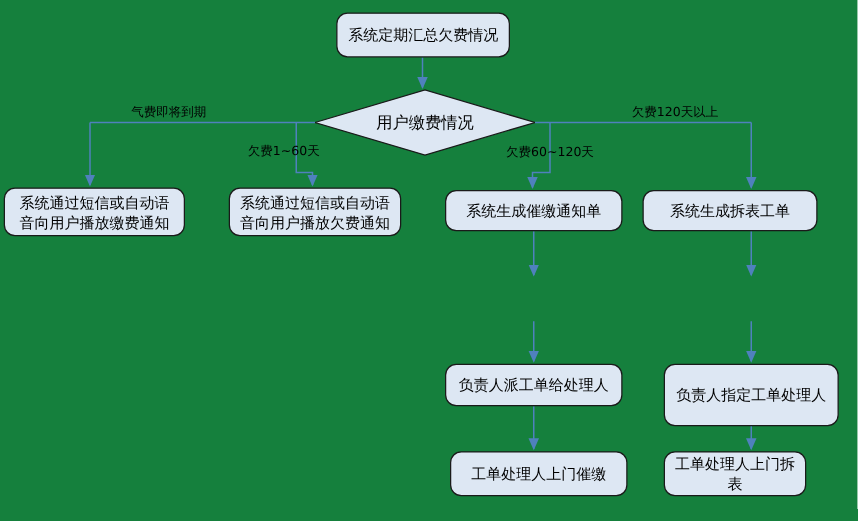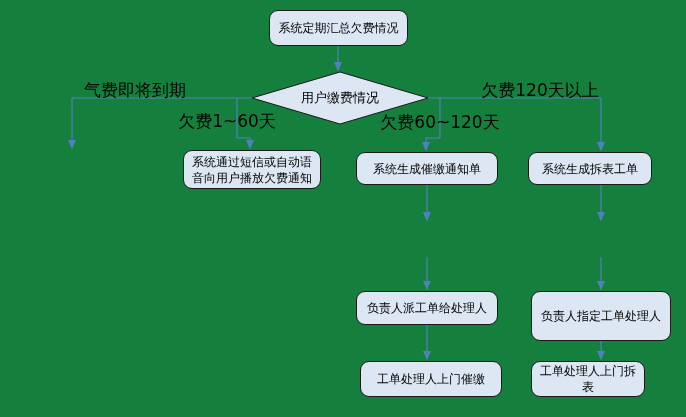--- a/index.html
+++ b/index.html
@@ -30,21 +30,21 @@
     position:absolute; z-index:1;
     display:flex; align-items:center; justify-content:center;
     text-align:center;
     font-size:13px;
     color:var(--text,#000000);
     pointer-events:none;
   }
   .blabel {
     position:absolute; z-index:2;
     transform:translate(-50%,-50%);
-    font-size:17px;
+    font-size:10px;
     color:var(--text,#000000);
     white-space:nowrap;
   }
 </style>
 </head>
 <body>
 
 <div class="canvas">
 
   <svg class="connectors" width="686" height="417">
@@ -71,24 +71,25 @@
 
   <div class="node" style="left:269px;top:10px;width:139px;height:36px">系统定期汇总欠费情况</div>
 
   <div class="diamond-label" style="left:252px;top:72px;width:176px;height:52px">用户缴费情况</div>
 
   <span class="blabel" style="left:135px;top:90px">气费即将到期</span>
   <span class="blabel" style="left:227px;top:121px">欠费1~60天</span>
   <span class="blabel" style="left:440px;top:122px">欠费60~120天</span>
   <span class="blabel" style="left:540px;top:90px">欠费120天以上</span>
 
+  <div class="node" style="left:3px;top:150px;width:145px;height:39px">系统通过短信或自动语音向用户播放缴费通知</div>
 
   <div class="node" style="left:356px;top:152px;width:142px;height:33px">系统生成催缴通知单</div>
 
   <div class="node" style="left:183px;top:150px;width:138px;height:39px">系统通过短信或自动语音向用户播放欠费通知</div>
   <div class="node" style="left:356px;top:291px;width:142px;height:34px">负责人派工单给处理人</div>
   <div class="node" style="left:360px;top:361px;width:142px;height:36px">工单处理人上门催缴</div>
 
-  <div class="node" style="left:528px;top:152px;width:124px;height:33px">系统生成拆表工单</div>
+  <div class="node" style="left:514px;top:152px;width:140px;height:33px">系统生成拆表工单</div>
   <div class="node" style="left:531px;top:291px;width:140px;height:50px">负责人指定工单处理人</div>
   <div class="node" style="left:531px;top:361px;width:114px;height:36px">工单处理人上门拆表</div>
 
 </div>
 
 </body></html>

